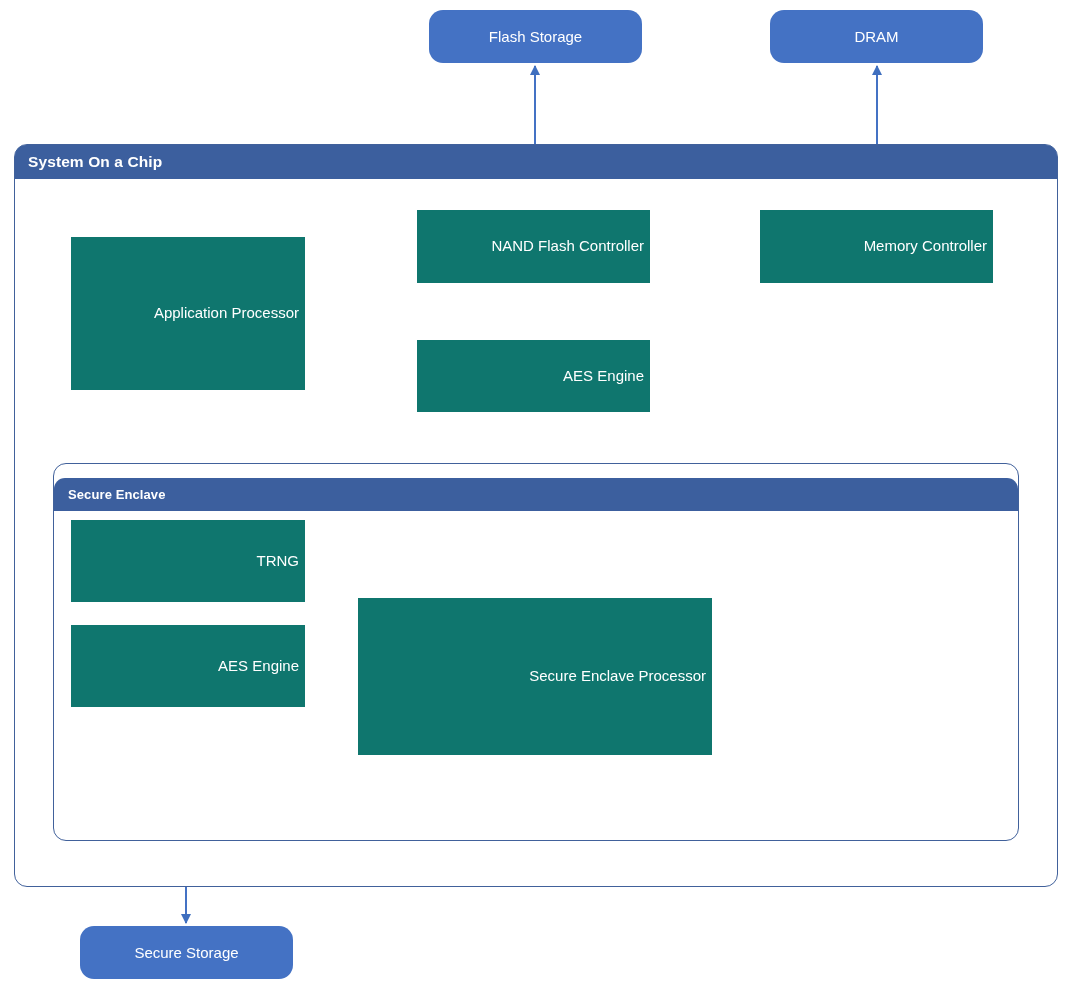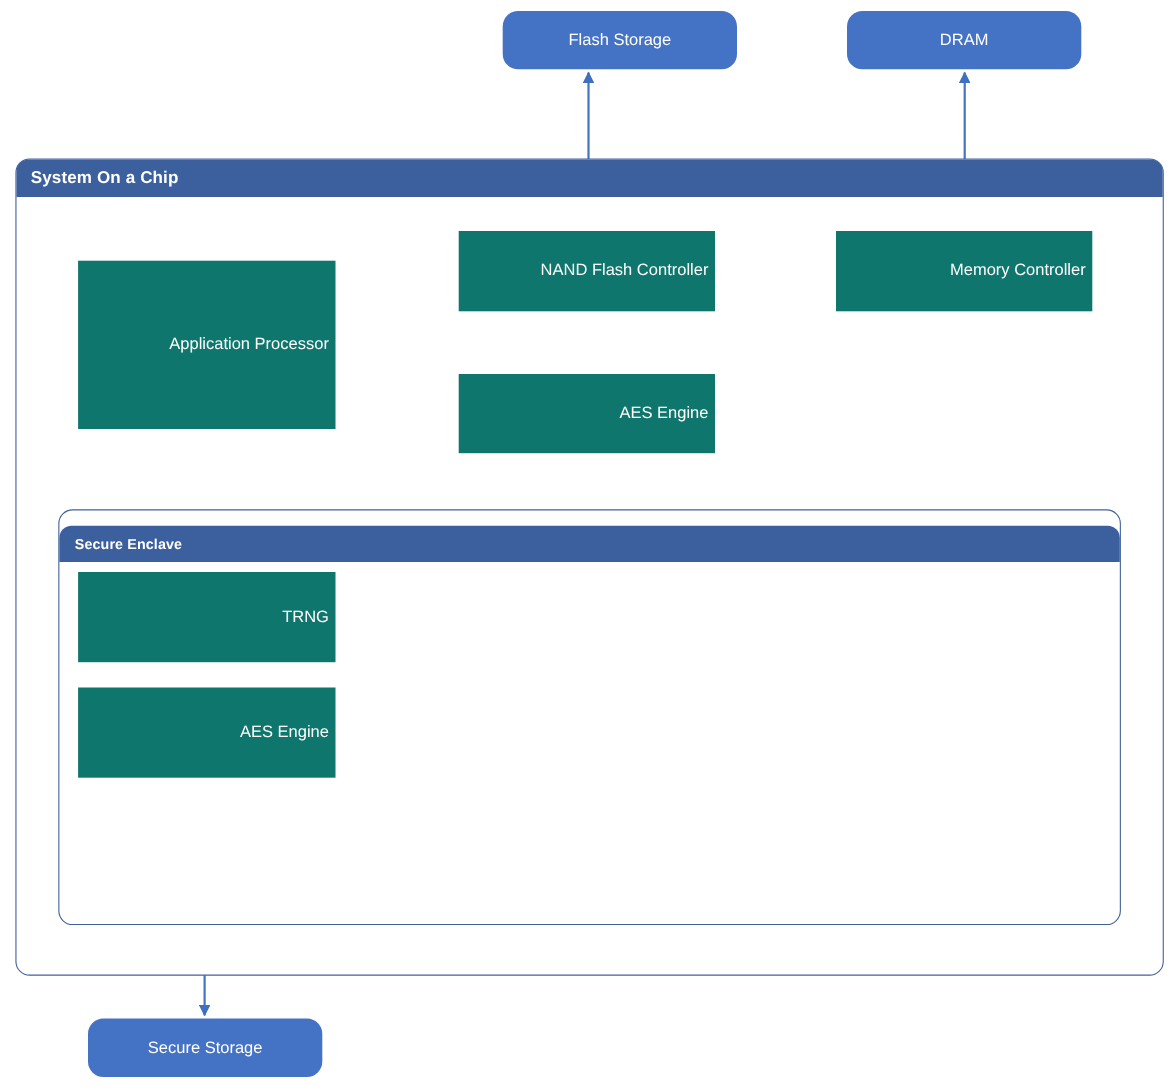--- a/index.html
+++ b/index.html
@@ -138,21 +138,21 @@
       <path d="M 305 316 L 877 316"></path>
 
       <path d="M 650 376 L 877 376"></path>
 
       <line x1="715" y1="675" x2="757" y2="675" marker-start="url(#arrowStart)" marker-end="url(#arrowEnd)"></line>
 
       <line x1="186" y1="813" x2="186" y2="923" marker-start="url(#arrowStart)" marker-end="url(#arrowEnd)"></line>
     </g>
   </svg>
 
-  <div class="pill" style="left:429px; top:10px; width:213px; height:53px;margin-left:28px;">
+  <div class="pill" style="left:429px; top:10px; width:213px; height:53px;">
     <span>Flash Storage</span>
   </div>
 
   <div class="pill" style="left:770px; top:10px; width:213px; height:53px;">
     <span>DRAM</span>
   </div>
 
   <div class="pill" style="left:80px; top:926px; width:213px; height:53px;">
     <span>Secure Storage</span>
   </div>
@@ -187,15 +187,18 @@
 
   <div class="block" style="left:71px; top:520px; width:234px; height:82px;">
     <span>TRNG</span>
   </div>
 
   <div class="block" style="left:71px; top:625px; width:234px; height:82px;">
     <span>AES Engine</span>
   </div>
 
 
+  <div class="block" style="left:358px; top:598px; width:354px; height:157px;">
+    <span>Secure Enclave Processor</span>
+  </div>
 
 
 </div>
 
 </body></html>

